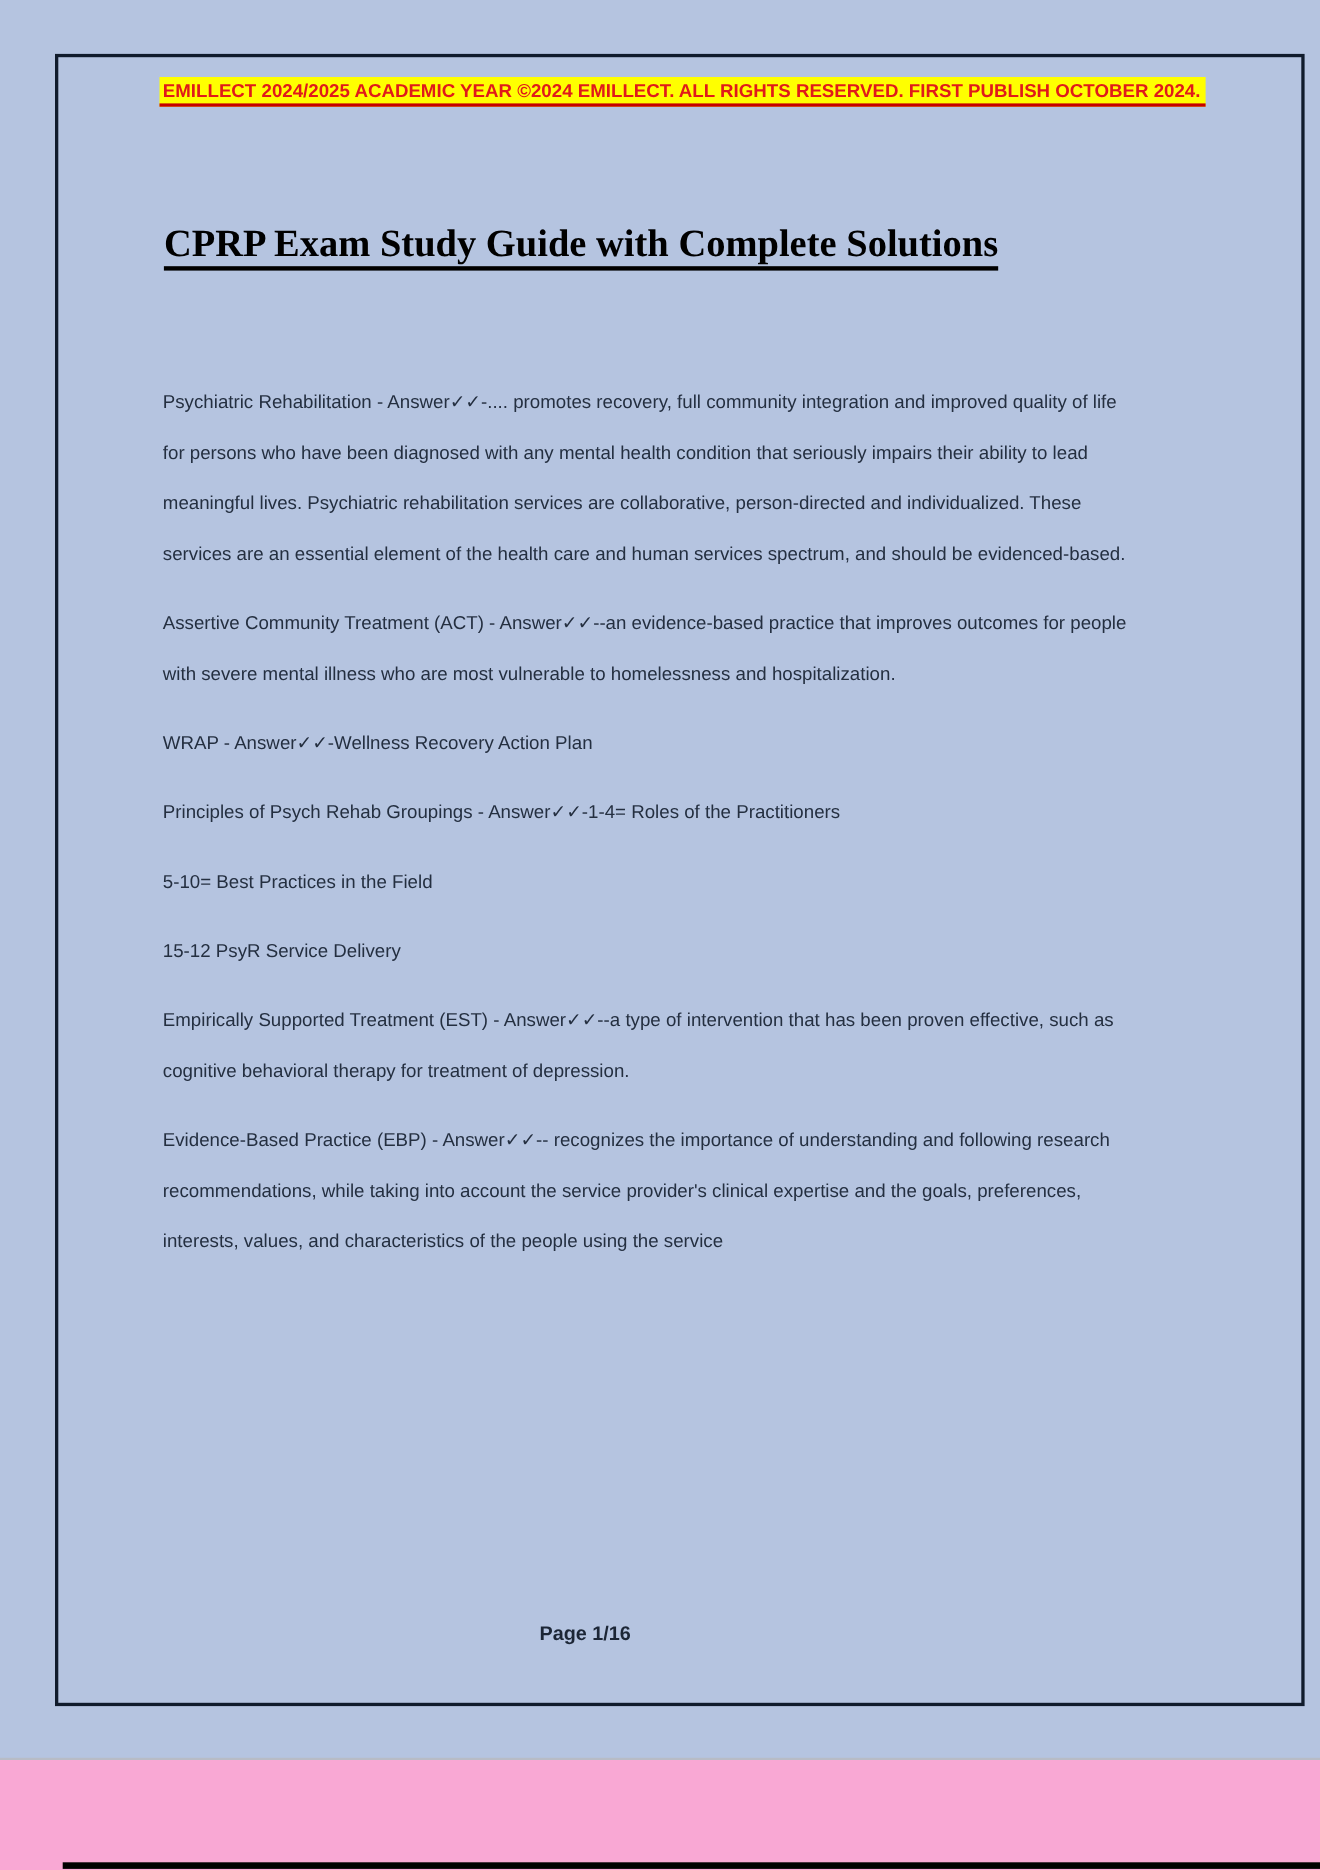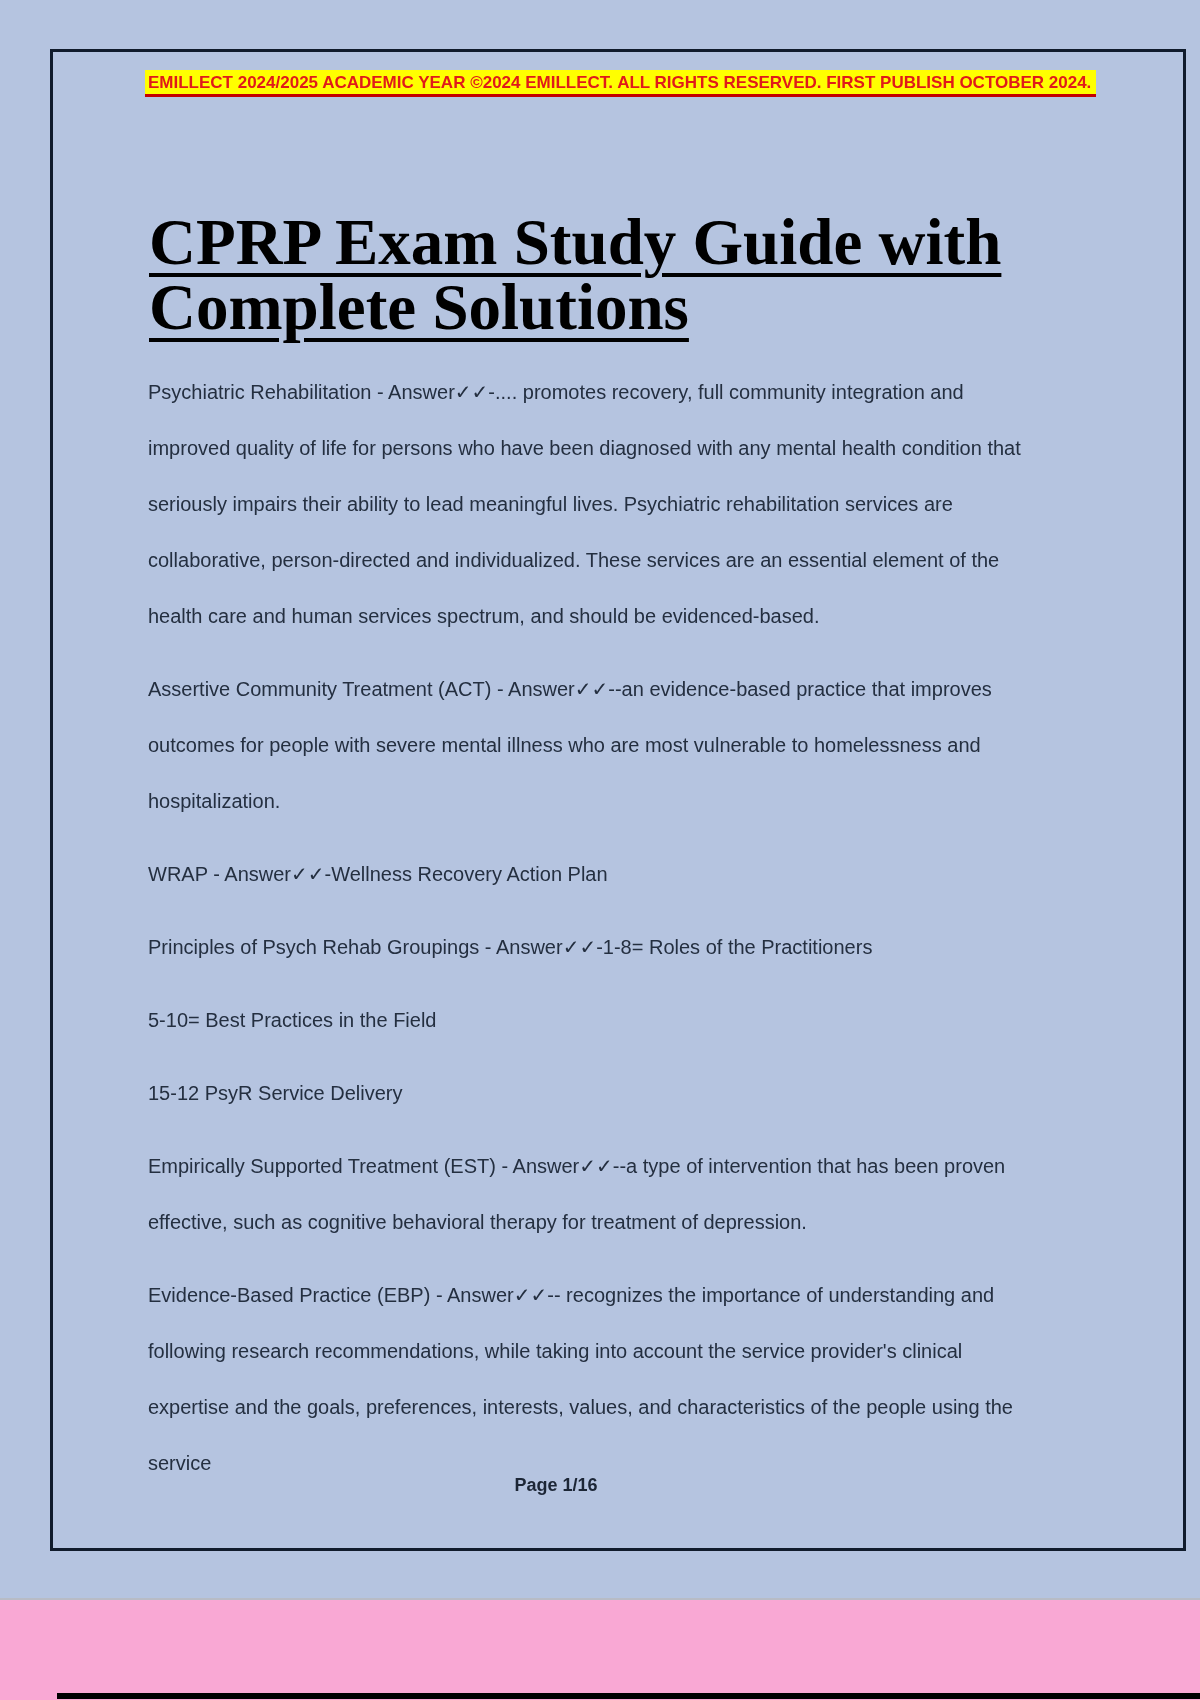--- a/index.html
+++ b/index.html
@@ -50,50 +50,49 @@
     white-space: nowrap;
     letter-spacing: 0px;
   }
   .doc-title {
     position: absolute;
     left: 149px;
     top: 166px;
     width: 920px;
     font-family: "Liberation Serif", serif;
     font-weight: bold;
-    font-size: 65px;
+    font-size: 35px;
     line-height: 65px;
     color: var(--title-color, #000000);
     text-decoration: underline;
     text-decoration-thickness: 4px;
     text-underline-offset: 9px;
   }
   .paragraphs {
     position: absolute;
     left: 148px;
-    top: 364px;
+    top: 343px;
     width: 880px;
-    font-size: 20px;
-    line-height: 56px;
+    font-size: 17px;
+    line-height: 46px;
     color: var(--body-text, #242f40);
   }
   .paragraphs p.para {
     margin: 0 0 17px 0;
   }
   .page-footer {
     position: absolute;
     left: 53px;
     top: 1472px;
     width: 958px;
     text-align: center;
     font-weight: bold;
     font-size: 18px;
     line-height: 26px;
     color: var(--footer-text, #1c2636);
-    padding-left: 24px;
   }
   .bottom-separator {
     position: absolute;
     left: 57px;
     top: 1693px;
     width: 1143px;
     height: 6px;
     background: var(--separator, #000000);
   }
 </style>
@@ -105,21 +104,21 @@
   <div class="frame"></div>
 
   <div class="header-notice">EMILLECT 2024/2025 ACADEMIC YEAR ©2024 EMILLECT. ALL RIGHTS RESERVED. FIRST PUBLISH OCTOBER 2024.</div>
 
   <h1 class="doc-title">CPRP Exam Study Guide with Complete Solutions</h1>
 
   <div class="paragraphs">
       <p class="para">Psychiatric Rehabilitation - Answer✓✓-.... promotes recovery, full community integration and improved quality of life for persons who have been diagnosed with any mental health condition that seriously impairs their ability to lead meaningful lives. Psychiatric rehabilitation services are collaborative, person-directed and individualized. These services are an essential element of the health care and human services spectrum, and should be evidenced-based.</p>
       <p class="para">Assertive Community Treatment (ACT) - Answer✓✓--an evidence-based practice that improves outcomes for people with severe mental illness who are most vulnerable to homelessness and hospitalization.</p>
       <p class="para">WRAP - Answer✓✓-Wellness Recovery Action Plan</p>
-      <p class="para">Principles of Psych Rehab Groupings - Answer✓✓-1-8= Roles of the Practitioners</p>
+      <p class="para">Principles of Psych Rehab Groupings - Answer✓✓-1-4= Roles of the Practitioners</p>
       <p class="para">5-10= Best Practices in the Field</p>
       <p class="para">15-12 PsyR Service Delivery</p>
       <p class="para">Empirically Supported Treatment (EST) - Answer✓✓--a type of intervention that has been proven effective, such as cognitive behavioral therapy for treatment of depression.</p>
       <p class="para">Evidence-Based Practice (EBP) - Answer✓✓-- recognizes the importance of understanding and following research recommendations, while taking into account the service provider's clinical expertise and the goals, preferences, interests, values, and characteristics of the people using the service</p>
     </div>
 
   <div class="page-footer">Page 1/16</div>
 
   <div class="bottom-separator"></div>
 </div>

